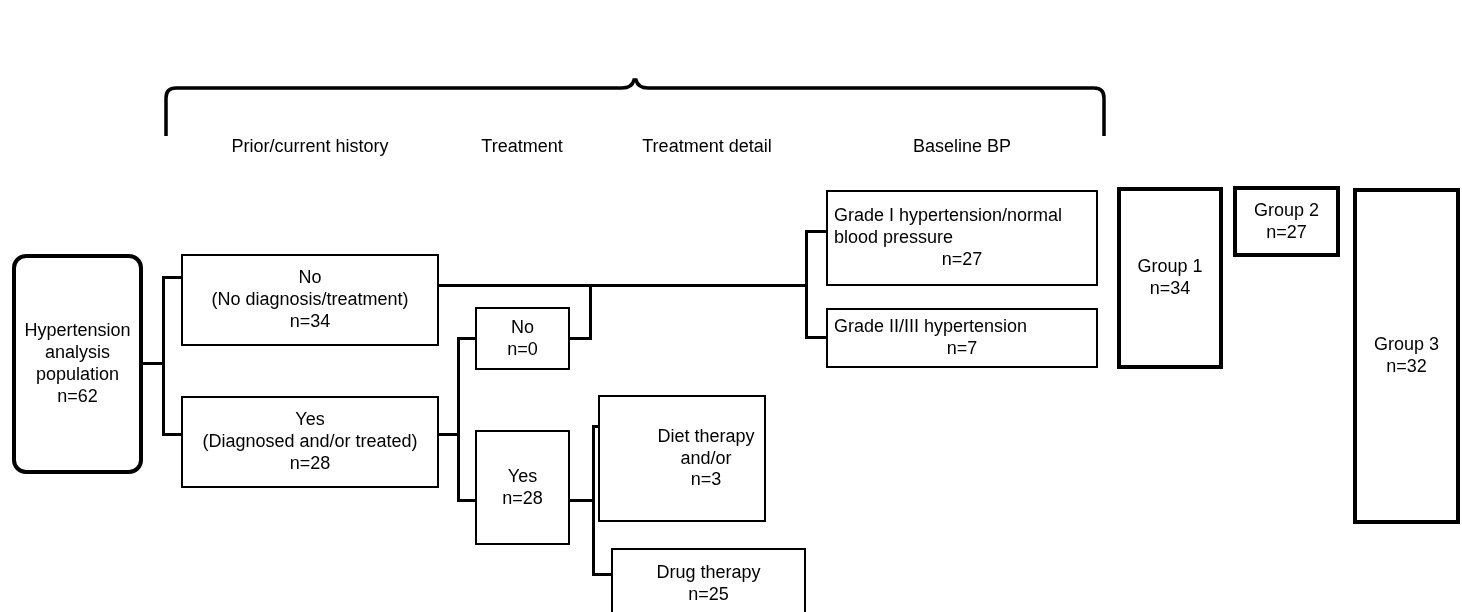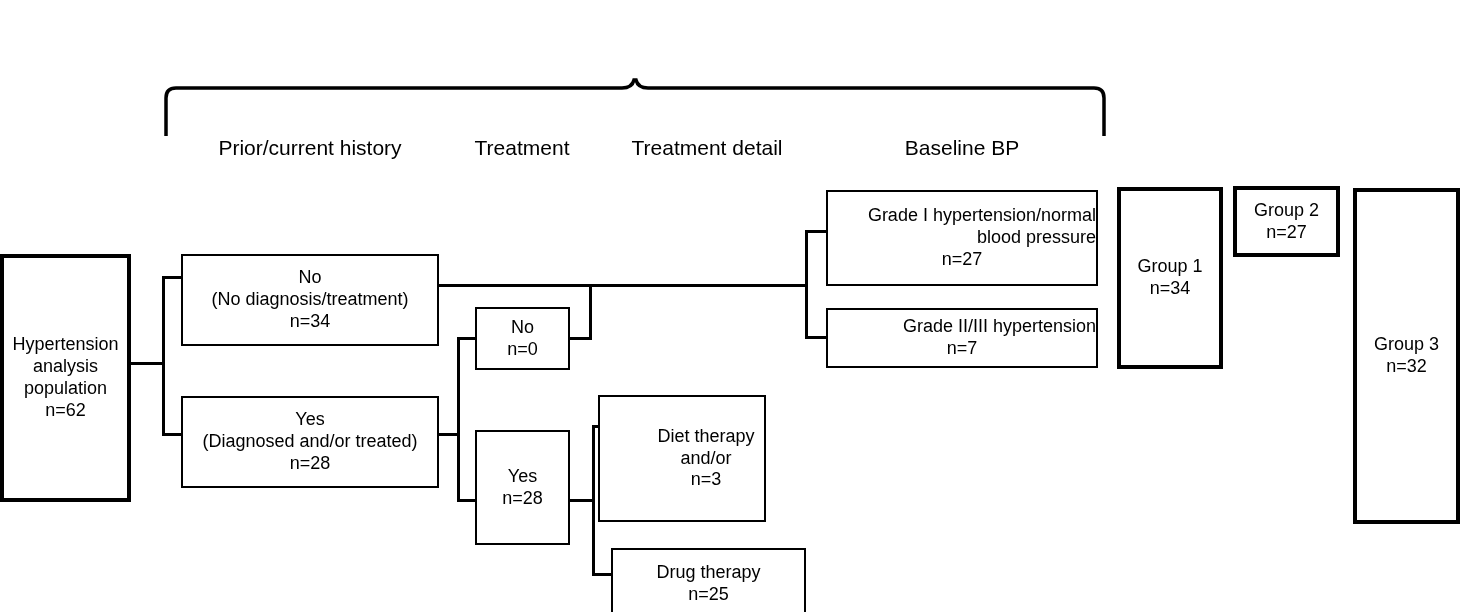--- a/index.html
+++ b/index.html
@@ -23,39 +23,39 @@
     left: 0;
     top: 10px;
     width: 1462px;
     text-align: center;
     font-size: 22px;
     letter-spacing: 0.1px;
     white-space: nowrap;
   }
   .col-label {
     position: absolute;
-    font-size: 21px;
+    font-size: 18px;
     white-space: nowrap;
     text-align: center;
     transform: translateX(-50%);
   }
   .box {
     position: absolute;
     box-sizing: border-box;
     background: #ffffff;
     border: 2px solid #000000;
     display: flex;
     flex-direction: column;
     justify-content: center;
     font-size: 18px;
     line-height: 1.22;
   }
   .box.thick { border-width: 4px; }
   .box .ln { display: block; text-align: center; white-space: nowrap; }
-  .box.leftalign .ln { text-align: right; padding-left: 6px; }
+  .box.leftalign .ln { text-align: left; padding-left: 6px; }
   .box.leftalign .ln.ctr { text-align: center; padding-left: 0; }
   .conn {
     position: absolute;
     background: #000000;
   }
   .brace-svg {
     position: absolute;
     left: 160px;
     top: 78px;
     width: 950px;
@@ -94,21 +94,21 @@
 
   <div class="conn" style="left:438px; top:284px; width:370px; height:3px;"></div>
 
   <div class="conn" style="left:569px; top:337px; width:23px; height:3px;"></div>
   <div class="conn" style="left:589px; top:284px; width:3px; height:56px;"></div>
 
   <div class="conn" style="left:805px; top:230px; width:3px; height:108px;"></div>
   <div class="conn" style="left:805px; top:230px; width:24px; height:3px;"></div>
   <div class="conn" style="left:805px; top:336px; width:24px; height:3px;"></div>
 
-  <div class="box thick" style="left:0px; top:254px; width:131px; height:248px;">
+  <div class="box thick" style="left:12px; top:254px; width:131px; height:220px;border-radius:14px;">
     <span class="ln">Hypertension</span>
     <span class="ln">analysis</span>
     <span class="ln">population</span>
     <span class="ln">n=62</span>
   </div>
 
   <div class="box" style="left:181px; top:254px; width:258px; height:92px;">
     <span class="ln">No</span>
     <span class="ln">(No diagnosis/treatment)</span>
     <span class="ln">n=34</span>

